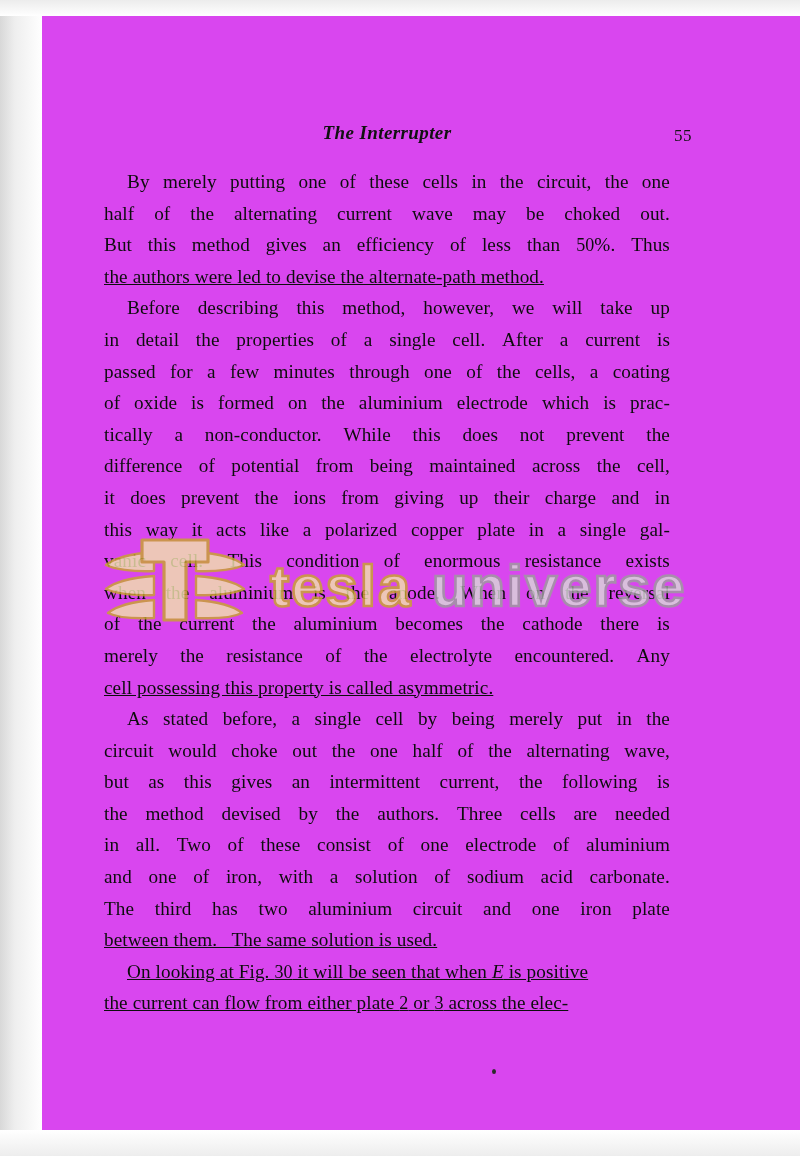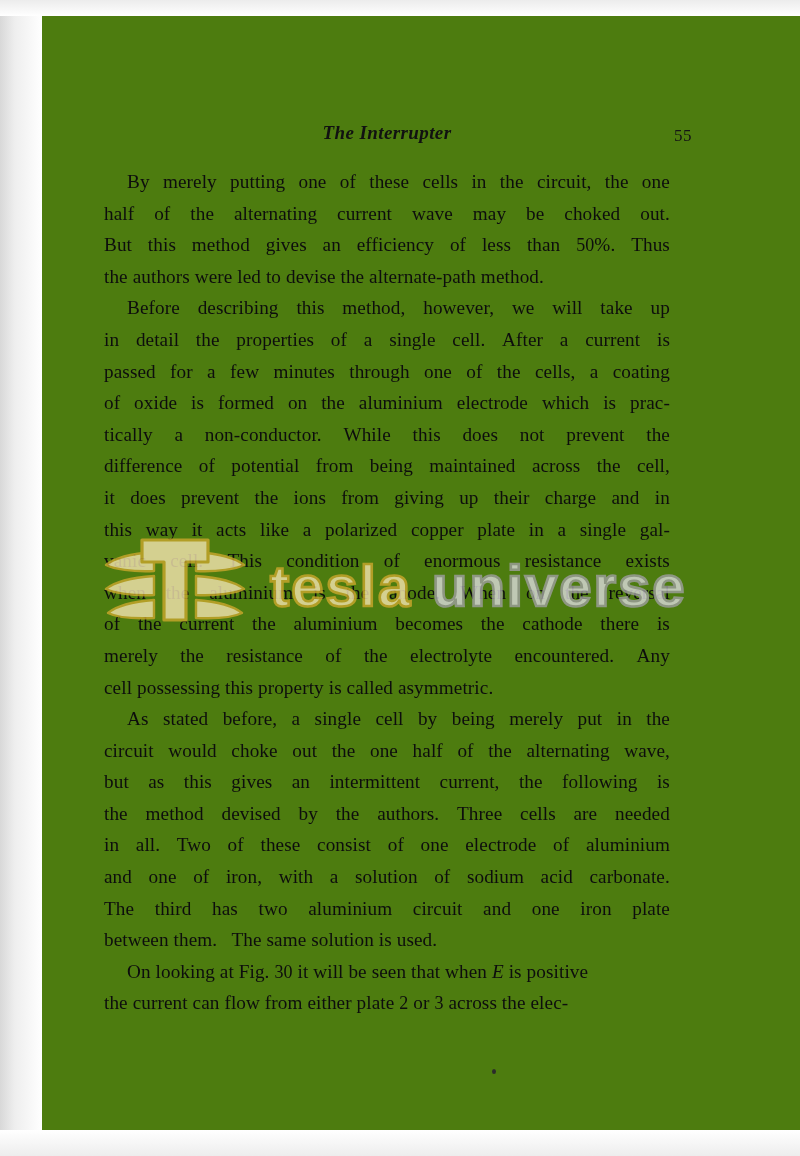--- a/index.html
+++ b/index.html
@@ -6,21 +6,21 @@
   html, body {
     margin: 0;
     padding: 0;
     background: #ffffff;
   }
 
   #page {
     position: relative;
     width: 800px;
     height: 1156px;
-    background: #4d7c0f;
+    background: #d946ef;
     overflow: hidden;
     font-family: "Liberation Serif", "DejaVu Serif", serif;
     color: #0d0d0d;
   }
 
   
   #scan-shade-left {
     position: absolute;
     left: 0; top: 0;
     width: 42px; height: 100%;
@@ -103,20 +103,21 @@
     line-height: 31.6px;
     white-space: pre;
     letter-spacing: 0.1px;
   }
   .line.justify {
     justify-content: space-between;
     text-align: center;
   }
   .line.last {
     justify-content: flex-start;
+    text-decoration: underline;
   }
   .line .w {
     white-space: pre;
   }
   .line.indent {
     padding-left: 23px;
   }
   .ital {
     font-style: italic;
   }

